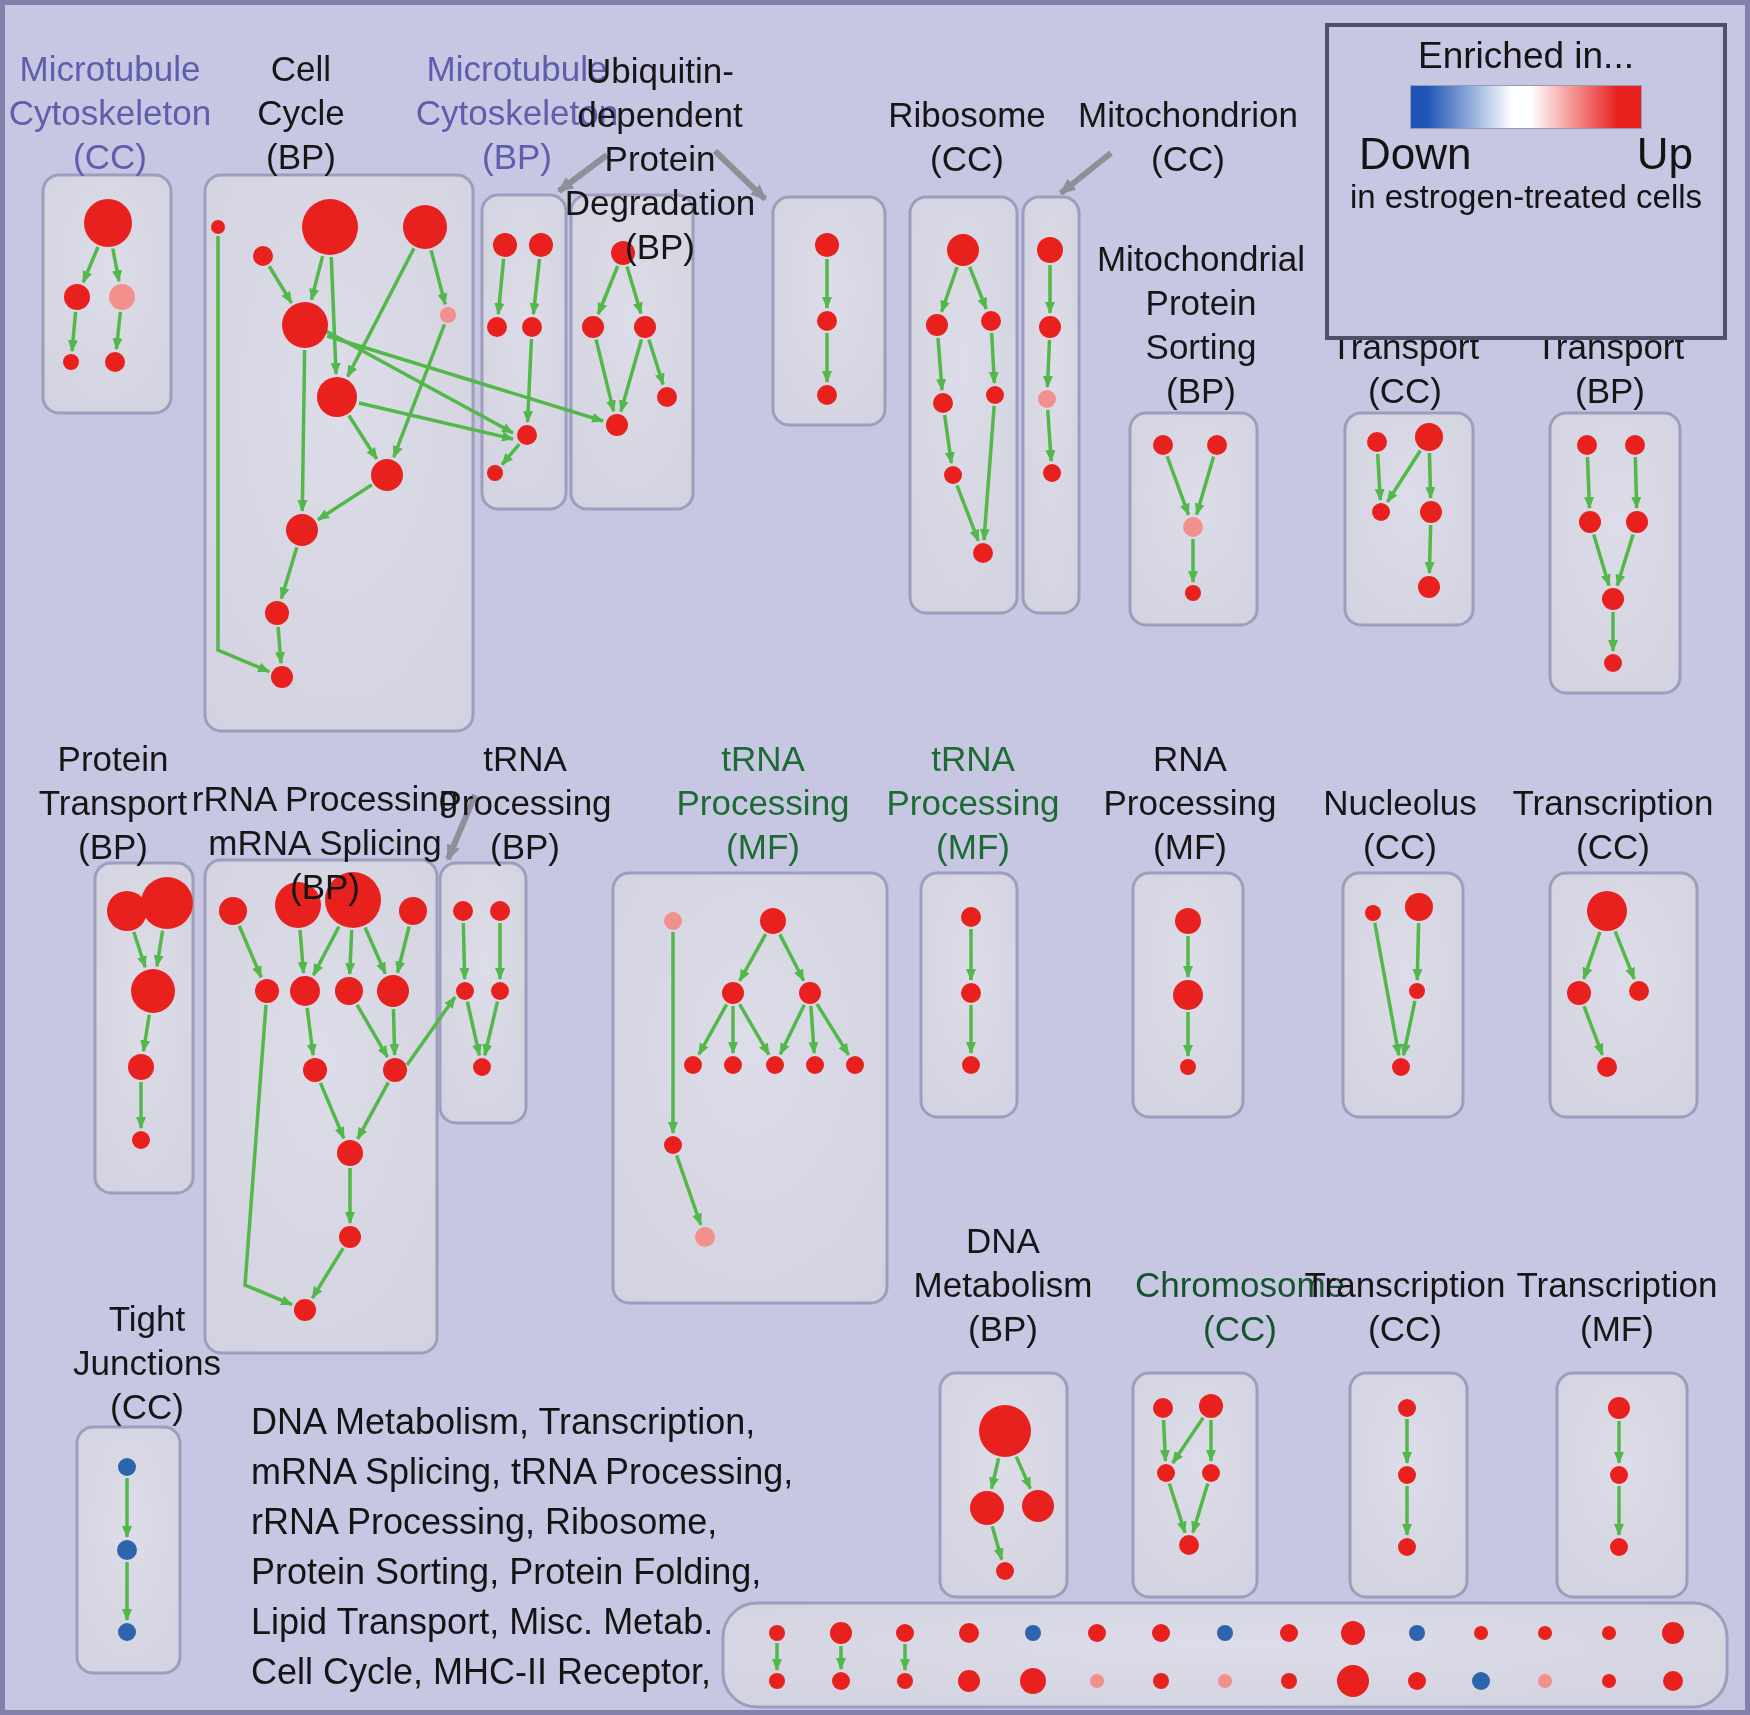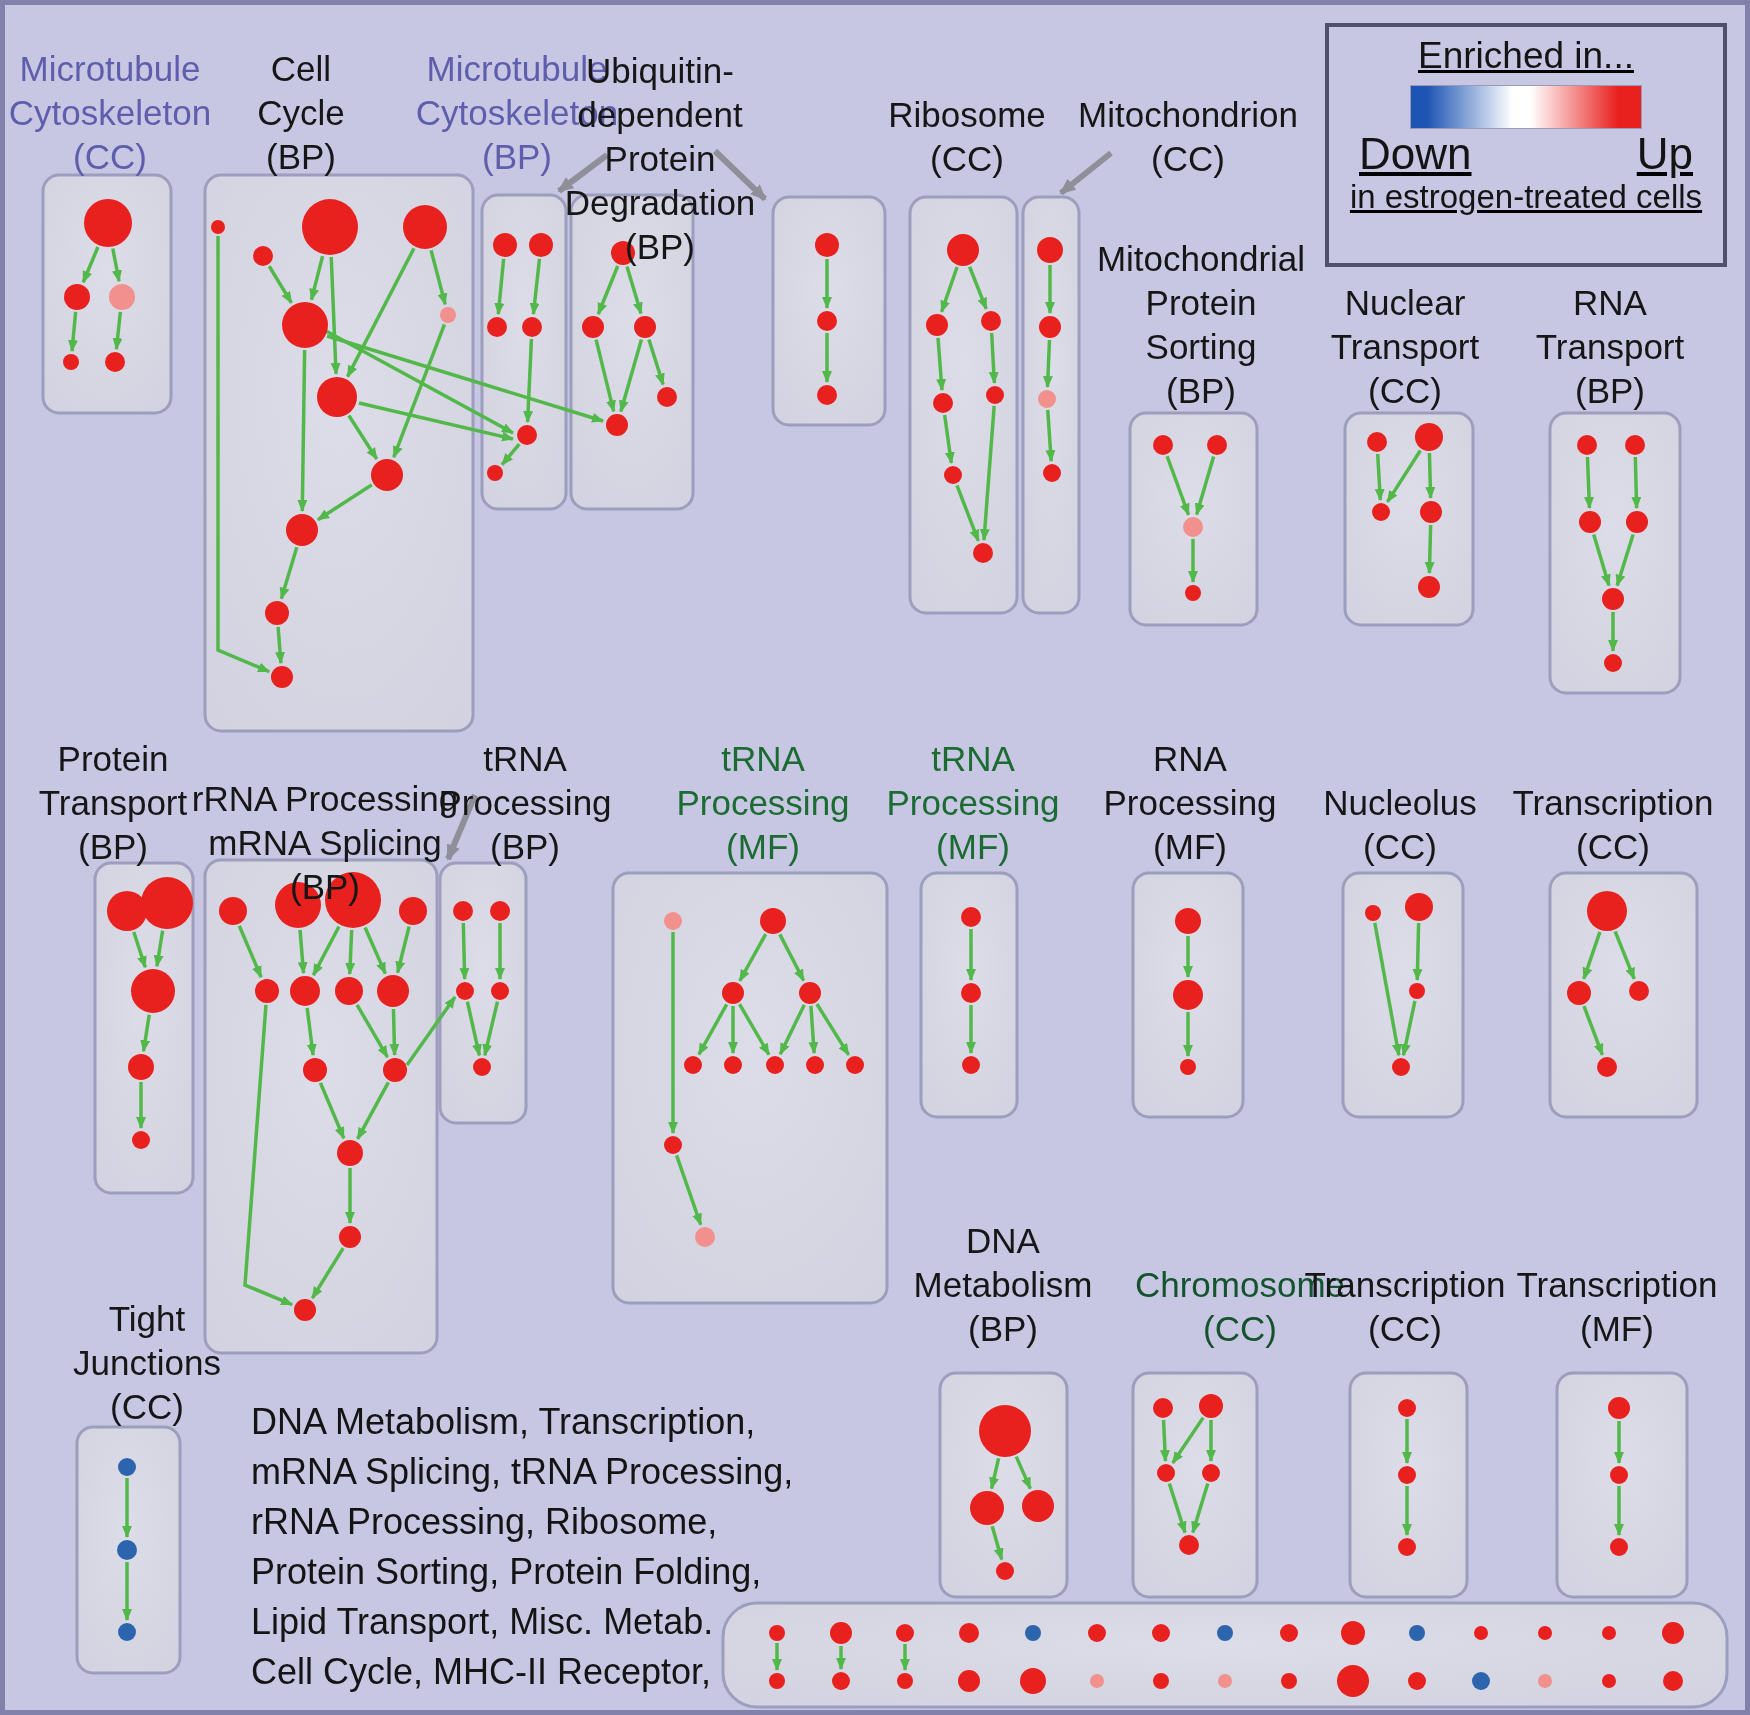--- a/index.html
+++ b/index.html
@@ -10,22 +10,22 @@
     background:#c7c7e3; border:5px solid #8181ab; overflow:hidden;
   }
   #diagram { position:absolute; left:0; top:0; }
   #labels { position:absolute; left:0; top:0; width:100%; height:100%; pointer-events:none; }
   .cluster-label {
     position:absolute; transform:translateX(-50%);
     text-align:center; white-space:pre;
     font-size:35px; line-height:44px; font-weight:400;
   }
   .legend {
-    position:absolute; left:1320px; top:18px; width:402px; height:244px;
-    border:4px solid #50506a; padding-top:6px; background:#c7c7e3;text-decoration:underline;
+    position:absolute; left:1320px; top:18px; width:402px; height:317px;
+    border:4px solid #50506a; padding-top:6px; background:#c7c7e3;
   }
   .legend-title { text-align:center; font-size:37px; line-height:46px; color:#141414; }
   .legend-bar { width:232px; height:44px; margin:6px auto 0; border:1px solid #9a9ab5; }
   .legend-updown {
     display:flex; justify-content:space-between; padding:0 30px;
     font-size:44px; line-height:46px; margin-top:2px; color:#141414;
   }
   .legend-line { text-align:center; font-size:33px; line-height:39px; color:#141414; }
   .annotation { position:absolute; left:246px; top:1392px; font-size:36px; line-height:50px; color:#141414; }
 </style>

